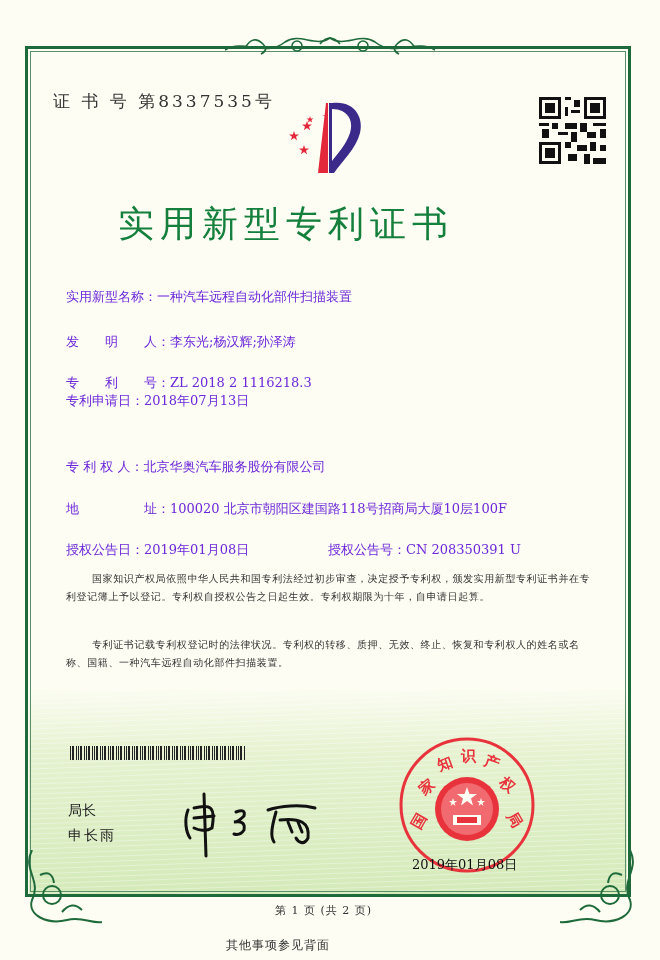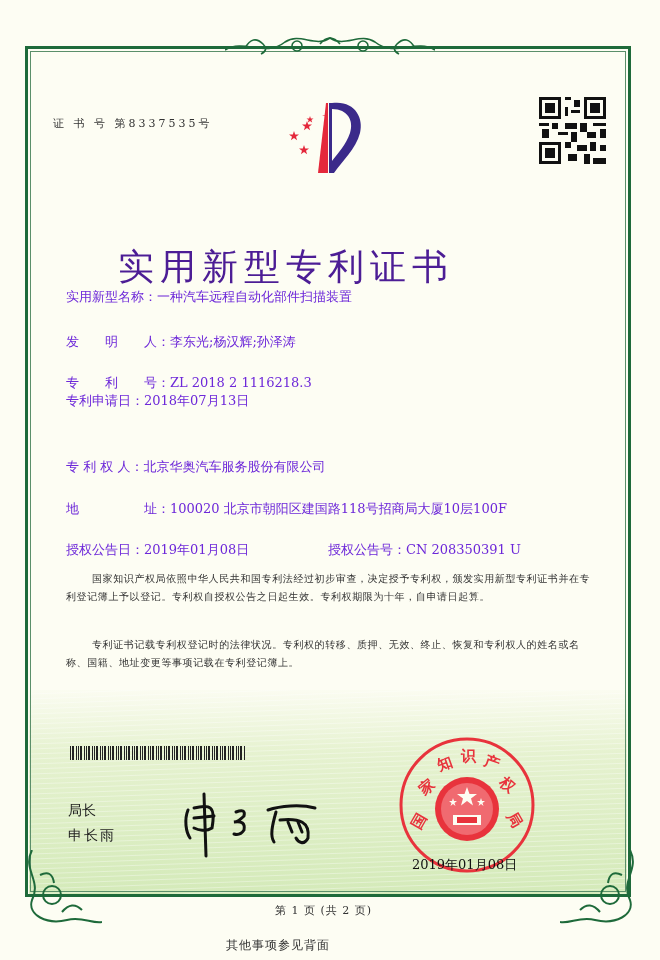--- a/index.html
+++ b/index.html
@@ -10,25 +10,25 @@
   .frame-inner { position:absolute; left:30px; top:51px; width:596px; height:841px;
            border:1px solid #5b8f6a; box-sizing:border-box; }
   .green-band { position:absolute; left:29px; top:690px; width:598px; height:205px;
            background:
              repeating-linear-gradient(178deg, rgba(255,255,255,0.0) 0px, rgba(255,255,255,0.0) 3px, rgba(255,255,255,0.35) 4px, rgba(255,255,255,0.0) 5px),
              linear-gradient(180deg, #fbfcf1 0%, #e6f2d0 30%, #d4eab9 100%); }
   .ornament { position:absolute; color:#1e6a3a; }
   .orn-top { left:225px; top:28px; width:210px; height:30px; }
   .orn-bl { left:22px; top:850px; width:80px; height:80px; }
   .orn-br { left:560px; top:850px; width:80px; height:80px; }
-  .cert-no { position:absolute; left:53px; top:116px; font-size:11px; letter-spacing:3px; color:#333; }
+  .cert-no { position:absolute; left:53px; top:90px; font-size:17px; letter-spacing:3px; color:#333; }
   .logo { position:absolute; left:282px; top:95px; width:100px; height:80px; }
   .qr { position:absolute; left:539px; top:97px; width:67px; height:67px; }
   .title { position:absolute; left:0; width:572px; top:200px; text-align:center; font-size:36px;
-           letter-spacing:6px; color:#4c1d95; font-family:"DejaVu Sans","Liberation Sans",sans-serif;margin-top:43px; }
+           letter-spacing:6px; color:#15803d; font-family:"DejaVu Sans","Liberation Sans",sans-serif; }
   .field { position:absolute; left:66px; font-size:13px; color:#6d28d9; white-space:nowrap; }
   .field .lbl { display:inline-block; }
   .para { position:absolute; left:66px; width:532px; font-size:10px; line-height:18px; color:#333;
           text-indent:26px; letter-spacing:0.6px; }
   .barcode { position:absolute; left:70px; top:746px; width:176px; height:14px;
              background:repeating-linear-gradient(90deg,#222 0 1px,transparent 1px 2px,#222 2px 3px,#222 3px 4px,transparent 4px 6px,#222 6px 7px,transparent 7px 8px); }
   .director-title { position:absolute; left:68px; top:802px; font-size:14px; font-family:Liberation Sans, sans-serif; color:#222; }
   .director-name { position:absolute; left:68px; top:827px; font-size:14px; font-family:Liberation Sans, sans-serif; color:#222; letter-spacing:2px; }
   .signature { position:absolute; left:180px; top:790px; width:150px; height:70px; }
   .seal { position:absolute; left:397px; top:735px; width:140px; height:140px; }
@@ -143,21 +143,21 @@
   <span class="lbl">地　　　　　址：</span><span>100020 北京市朝阳区建国路118号招商局大厦10层100F</span>
 </div>
 <div class="field" style="top:541px">
   <span class="lbl">授权公告日：</span><span>2019年01月08日</span>
 </div>
 <div class="field" style="top:541px; left:328px">
   <span class="lbl">授权公告号：</span><span>CN 208350391 U</span>
 </div>
 
 <div class="para" style="top:570px">国家知识产权局依照中华人民共和国专利法经过初步审查，决定授予专利权，颁发实用新型专利证书并在专利登记簿上予以登记。专利权自授权公告之日起生效。专利权期限为十年，自申请日起算。</div>
-<div class="para" style="top:636px">专利证书记载专利权登记时的法律状况。专利权的转移、质押、无效、终止、恢复和专利权人的姓名或名称、国籍、地址变更等事项记载在专利登记簿上。</div>
+<div class="para" style="top:636px">专利证书记载专利权登记时的法律状况。专利权的转移、质押、无效、终止、恢复和专利权人的姓名或名称、国籍、一种汽车远程自动化部件扫描装置。</div>
 
 <div class="barcode"></div>
 
 <div class="director-title">局长</div>
 <div class="director-name">申长雨</div>
 
 <svg class="signature" viewBox="0 0 150 70">
   <g fill="none" stroke="#111" stroke-width="3" stroke-linecap="round">
     <path d="M8 20 C4 30, 6 42, 10 48"></path>
     <path d="M14 18 C30 14, 36 16, 32 38 C26 42, 18 40, 14 38"></path>

